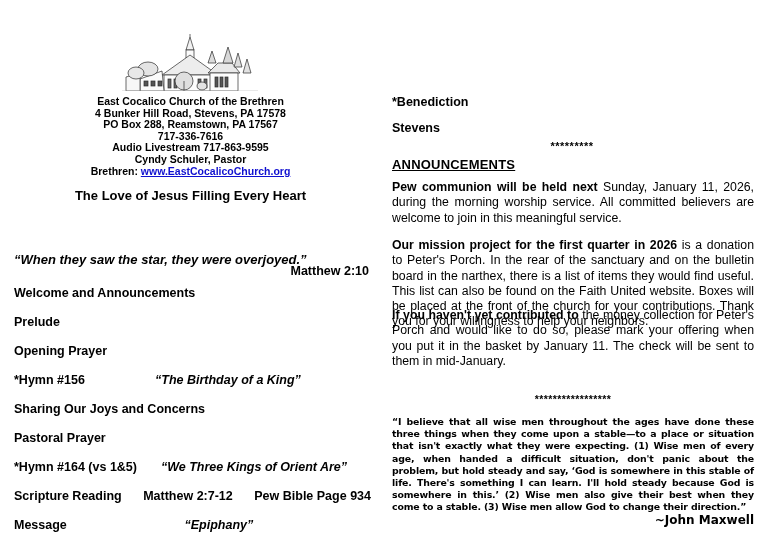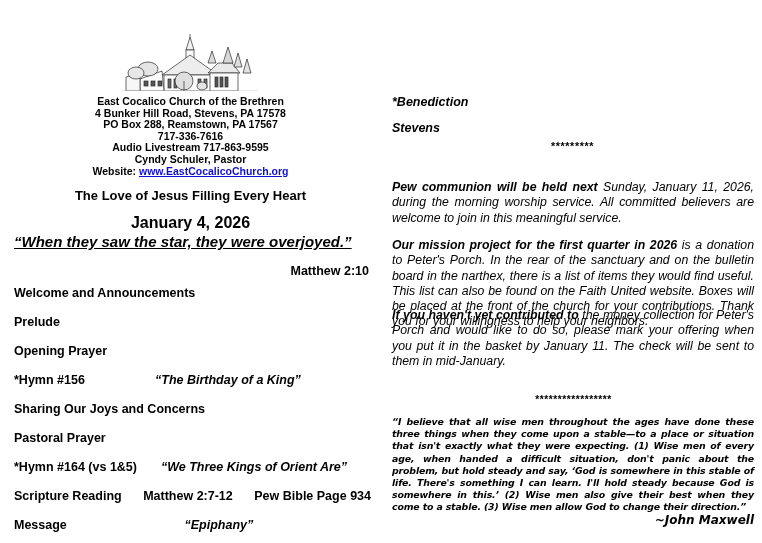--- a/index.html
+++ b/index.html
@@ -28,21 +28,20 @@
     top: 0;
     width: 381px;
     height: 543px;
   }
   .col-right {
     position: absolute;
     left: 381px;
     top: 0;
     width: 381px;
     height: 491px;
-    font-style: italic;
   }
 
   
   .logo-wrap {
     position: absolute;
     left: 0;
     top: 33px;
     width: 381px;
     text-align: center;
   }
@@ -91,26 +90,25 @@
     width: 381px;
     text-align: center;
     font-size: 16px;
     font-weight: bold;
   }
 
   
   .verse {
     position: absolute;
     left: 14px;
-    top: 233px;
+    top: 252px;
     width: 355px;
-    font-size: 15px;
+    font-size: 13px;
     font-weight: bold;
     font-style: italic;
-    text-decoration: underline;
   }
   .verse-ref {
     position: absolute;
     left: 14px;
     top: 264px;
     width: 355px;
     text-align: right;
     font-size: 12.5px;
     font-weight: bold;
   }
@@ -282,25 +280,24 @@
       </svg>
     </div>
 
     <div class="address-block">
       <div>East Cocalico Church of the Brethren</div>
       <div>4 Bunker Hill Road, Stevens, PA 17578</div>
       <div>PO Box 288, Reamstown, PA 17567</div>
       <div>717-336-7616</div>
       <div>Audio Livestream 717-863-9595</div>
       <div>Cyndy Schuler, Pastor</div>
-      <div class="website-line"><span>Website:</span> <a class="website-link" href="#">www.EastCocalicoChurch.org</a></div>
+      <div class="website-line"><span>Brethren:</span> <a class="website-link" href="#">www.EastCocalicoChurch.org</a></div>
     </div>
 
     <div class="tagline">The Love of Jesus Filling Every Heart</div>
-    <div class="service-date">January 4, 2026</div>
 
     <div class="verse">“When they saw the star, they were overjoyed.”</div>
     <div class="verse-ref">Matthew 2:10</div>
 
     <div class="order-list">
 
       <div class="order-row">
         <span class="order-label">Welcome and Announcements</span>
       </div>
 
@@ -344,20 +341,21 @@
     </div>
   </div>
 
   <div class="col-right">
 
     <div class="r-item r-benediction">*Benediction</div>
     <div class="r-item r-postlude">Stevens</div>
 
     <div class="stars-top">*********</div>
 
+    <div class="announce-head">ANNOUNCEMENTS</div>
 
     <div class="para p1"><b>Pew communion will be held next</b><span> Sunday, January 11, 2026, during the morning worship service. All committed believers are welcome to join in this meaningful service.</span></div>
 
     <div class="para p2"><b>Our mission project for the first quarter in 2026</b><span> is  a donation to Peter's Porch.  In the rear of the sanctuary and on the bulletin board in the narthex,  there is a list of items they would find useful.  This list can also be found on the Faith United website.  Boxes will be placed at the front of the church for your contributions.  Thank you for your willingness to help your neighbors.</span></div>
 
     <div class="para p3"><b>If you haven't yet contributed to</b><span> the money collection for Peter's Porch and would like to do so, please mark your offering when you put it in the basket by January 11.  The check will be sent to them in mid-January.</span></div>
 
     <div class="stars-bottom">*****************</div>
 
     <div class="quote">“I believe that all wise men throughout the ages have done these three things when they come upon a stable—to a place or situation that isn't exactly what they were expecting. (1) Wise men of every age, when handed a difficult situation, don't panic about the problem, but hold steady and say, ‘God is somewhere in this stable of life. There's something I can learn. I'll hold steady because God is somewhere in this.’ (2) Wise men also give their best when they come to a stable. (3) Wise men allow God to change their direction.”</div>

